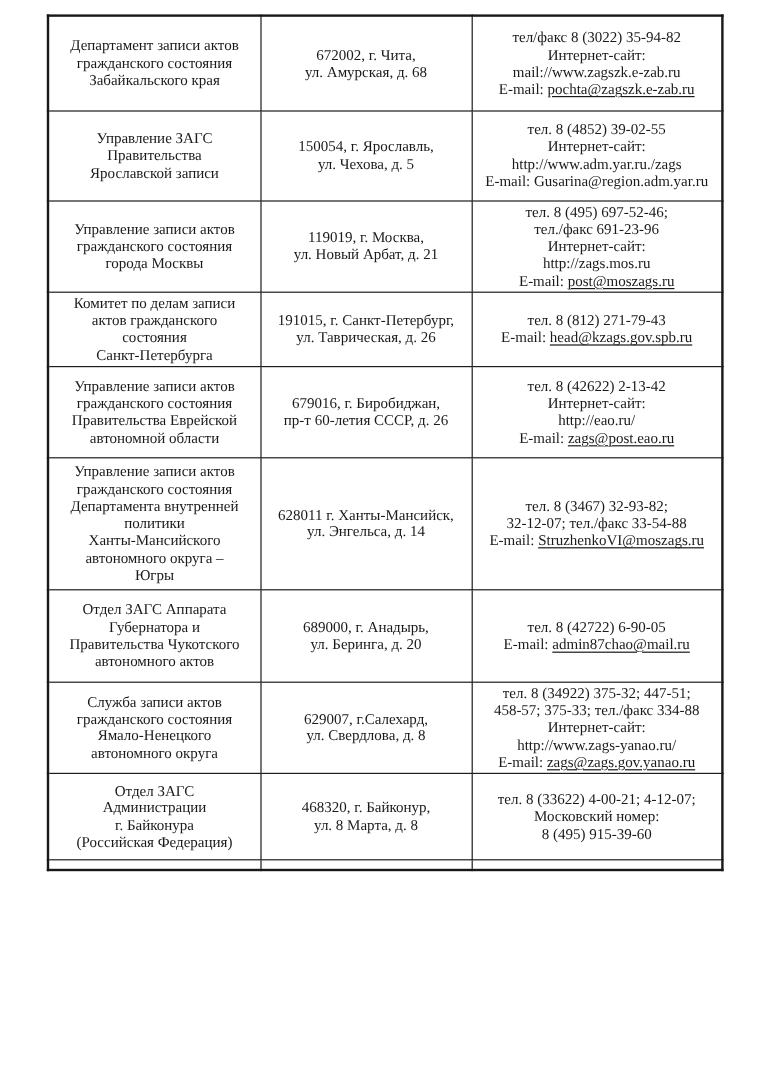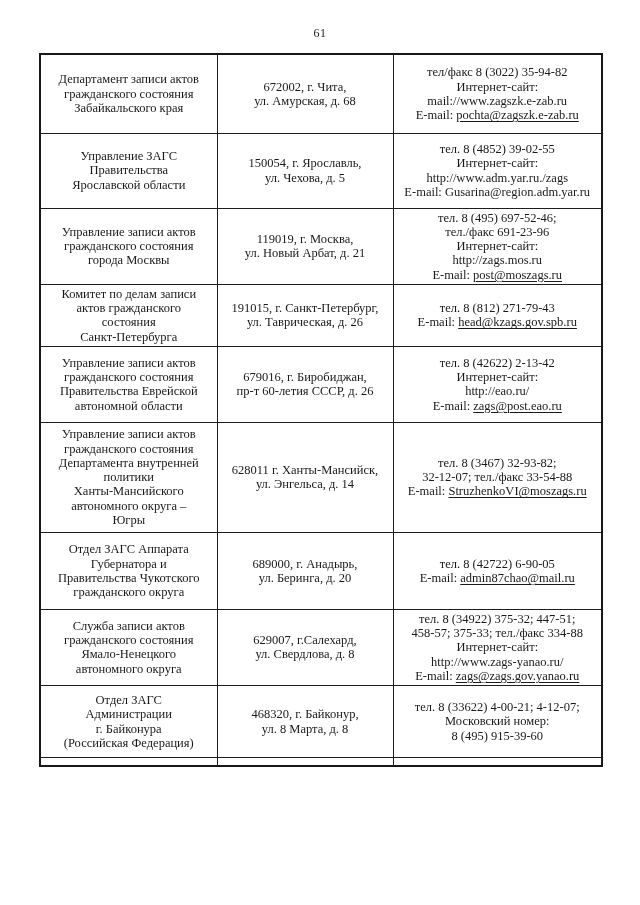--- a/index.html
+++ b/index.html
@@ -68,21 +68,20 @@
   tr.r6 { height: 77px; }
   tr.r7 { height: 75px; }
   tr.r8 { height: 72px; }
   tr.spacer { height: 8px; }
   tr.spacer td { padding: 0; }
 </style>
 </head>
 <body>
 
 <div class="page">
-  <div class="page-number">61</div>
 
   <table class="registry-table">
     <colgroup>
       <col class="c1">
       <col class="c2">
       <col class="c3">
     </colgroup>
     <tbody id="table-body">
         <tr class="r0">
           <td class="org">Департамент записи актов
@@ -93,21 +92,21 @@
           <td class="contact">
             <div class="contact-line"><span>тел/факс 8 (3022) 35-94-82</span></div>
             <div class="contact-line"><span>Интернет-сайт:</span></div>
             <div class="contact-line"><span>mail://www.zagszk.e-zab.ru</span></div>
             <div class="contact-line"><span>E-mail: </span><span class="email">pochta@zagszk.e-zab.ru</span></div>
           </td>
         </tr>
         <tr class="r1">
           <td class="org">Управление ЗАГС
 Правительства
-Ярославской области</td>
+Ярославской записи</td>
           <td class="addr">150054, г. Ярославль,
 ул. Чехова, д. 5</td>
           <td class="contact">
             <div class="contact-line"><span>тел. 8 (4852) 39-02-55</span></div>
             <div class="contact-line"><span>Интернет-сайт:</span></div>
             <div class="contact-line"><span>http://www.adm.yar.ru./zags</span></div>
             <div class="contact-line"><span>E-mail: Gusarina@region.adm.yar.ru</span></div>
           </td>
         </tr>
         <tr class="r2">
@@ -163,21 +162,21 @@
           <td class="contact">
             <div class="contact-line"><span>тел. 8 (3467) 32-93-82;</span></div>
             <div class="contact-line"><span>32-12-07; тел./факс 33-54-88</span></div>
             <div class="contact-line"><span>E-mail: </span><span class="email">StruzhenkoVI@moszags.ru</span></div>
           </td>
         </tr>
         <tr class="r6">
           <td class="org">Отдел ЗАГС Аппарата
 Губернатора и
 Правительства Чукотского
-гражданского округа</td>
+автономного актов</td>
           <td class="addr">689000, г. Анадырь,
 ул. Беринга, д. 20</td>
           <td class="contact">
             <div class="contact-line"><span>тел. 8 (42722) 6-90-05</span></div>
             <div class="contact-line"><span>E-mail: </span><span class="email">admin87chao@mail.ru</span></div>
           </td>
         </tr>
         <tr class="r7">
           <td class="org">Служба записи актов
 гражданского состояния

